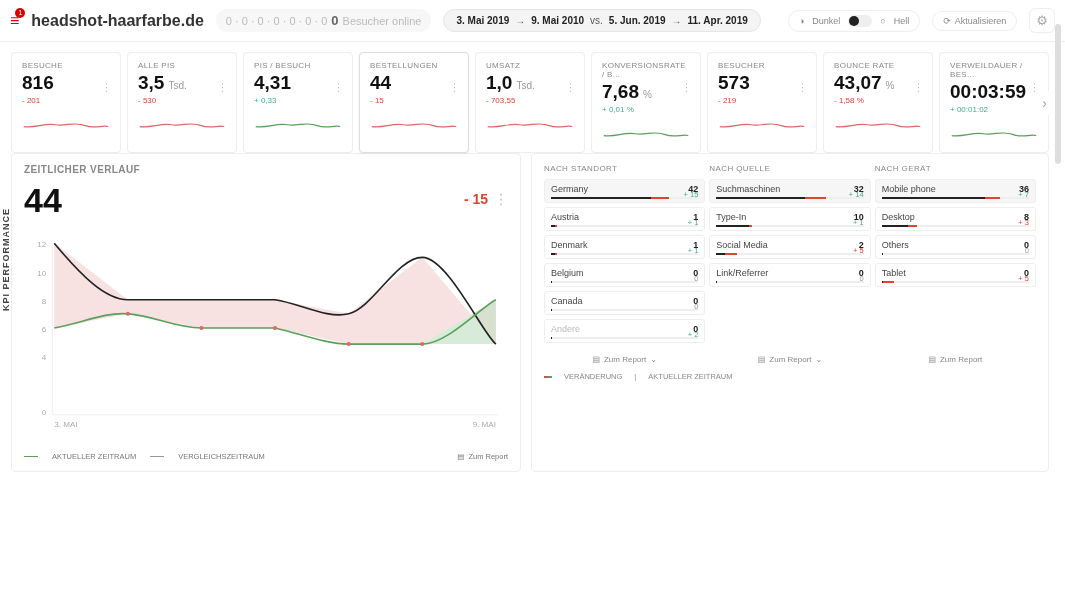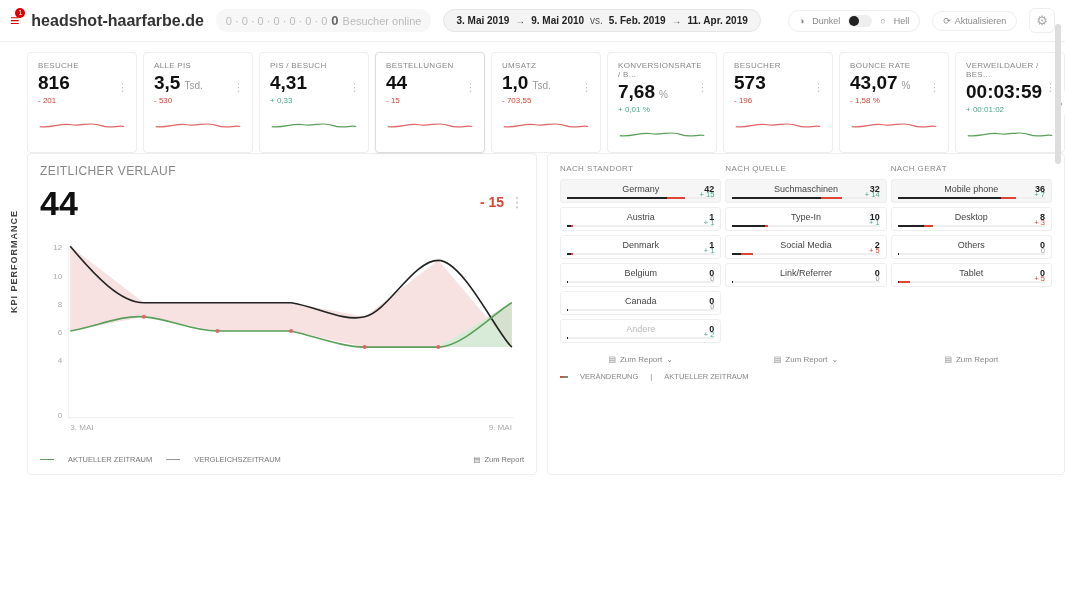--- a/index.html
+++ b/index.html
@@ -15,56 +15,56 @@
 .theme { display:flex; align-items:center; gap:8px; border:1px solid #eee; border-radius:16px; padding:4px 10px; font-size:9px; color:#888; cursor:pointer; }
 .theme .knob { width:24px; height:12px; background:#eee; border-radius:6px; position:relative; }
 .theme .knob::after { content:""; width:10px; height:10px; background:#222; border-radius:50%; position:absolute; left:1px; top:1px; }
 .refresh { display:flex; align-items:center; gap:4px; border:1px solid #eee; border-radius:16px; padding:4px 10px; font-size:9px; color:#888; cursor:pointer; }
 .gear { color:#aaa; font-size:13px; cursor:pointer; border:1px solid #eee; border-radius:6px; padding:4px 6px; }
 
 .page { display:flex; }
 .sidetab { width:28px; display:flex; align-items:center; justify-content:center; }
 .sidetab span { writing-mode: vertical-rl; transform: rotate(180deg); font-size:9px; letter-spacing:1px; color:#444; font-weight:600; }
 
-.content { flex:1; padding:10px 0 6px 0; }
+.content { flex:1; padding:10px 16px 6px 0; }
 .kpis { display:flex; gap:6px; position:relative; }
 .kpi { flex:1 0 110px; min-width:110px; background:#fff; border:1px solid #eee; border-radius:4px; padding:8px 10px 4px; position:relative; cursor:pointer; }
 .kpi.active { border:1px solid #ddd; box-shadow:0 1px 3px rgba(0,0,0,0.06); }
 .kpi .lbl { font-size:8px; letter-spacing:0.3px; color:#888; text-transform:uppercase; }
 .kpi .val { font-size:19px; font-weight:700; color:#111; margin-top:2px; display:flex; align-items:baseline; gap:4px; }
 .kpi .val .unit { font-size:10px; font-weight:400; color:#999; }
 .kpi .delta { font-size:8px; margin-top:2px; }
 .kpi .delta.neg { color:#d43; }
 .kpi .delta.pos { color:#4a8; }
 .kpi .dots { position:absolute; right:8px; top:28px; color:#bbb; font-size:11px; }
 .kpi svg.spark { width:100%; height:28px; margin-top:4px; }
 .scroll-right { position:absolute; right:-2px; top:50%; transform:translateY(-50%); font-size:14px; color:#aaa; cursor:pointer; background:#fff; padding:4px; }
 
 .details-head { font-size:10px; color:#555; padding:10px 2px 8px; }
 
 .panels { display:flex; gap:10px; }
 .panel { border:1px solid #eee; border-radius:4px; padding:10px 12px; }
 .panel.left { flex: 0 0 510px; }
 .panel.right { flex:1; }
-.panel .ptitle { font-size:12px; letter-spacing:0.4px; color:#888; text-transform:uppercase; margin-bottom:6px; }
+.panel .ptitle { font-size:10px; letter-spacing:0.4px; color:#888; text-transform:uppercase; margin-bottom:6px;font-weight:bold; }
 
 .bignum { font-size:34px; font-weight:700; color:#111; }
 .bigdelta { font-size:14px; color:#d43; font-weight:600; float:right; margin-top:10px; }
 .bigdelta .dots { color:#bbb; font-weight:400; margin-left:6px; }
 
 .chart { width:100%; height:220px; margin-top:4px; }
 .legend { display:flex; align-items:center; gap:14px; font-size:7.5px; color:#777; margin-top:6px; }
 .legend .dash { width:14px; height:0; border-top:1px solid #999; display:inline-block; }
 .legend .dash.g { border-color:#5a9f5a; }
 .legend .report { margin-left:auto; display:flex; align-items:center; gap:4px; cursor:pointer; }
 
 .cols3 { display:flex; gap:4px; }
 .col { flex:1; display:flex; flex-direction:column; }
 .col .ctitle { font-size:8px; letter-spacing:0.4px; color:#888; text-transform:uppercase; margin-bottom:6px; }
-.row { border:1px solid #eee; border-radius:3px; padding:4px 6px 3px; margin-bottom:4px; background:#fff; position:relative; cursor:pointer; font-size:9px;text-align:center; }
+.row { border:1px solid #eee; border-radius:3px; padding:4px 6px 3px; margin-bottom:4px; background:#fff; position:relative; cursor:pointer; font-size:9px; }
 .row.active { background:#f6f6f6; }
 .row .rname { color:#444; }
 .row .rval { position:absolute; right:6px; top:4px; font-weight:700; color:#222; }
 .row .rdelta { position:absolute; right:6px; bottom:3px; font-size:7.5px; }
 .row .rdelta.pos { color:#4a8; }
 .row .rdelta.neg { color:#d43; }
 .row .rdelta.zero { color:#999; }
 .row .bar { height:2px; margin-top:3px; background:linear-gradient(to right,#222 0,#222 var(--b,40%),#d43 var(--b,40%),#d43 var(--r,40%),#eee var(--r,40%),#eee 100%); }
 .row.muted .rname { color:#bbb; }
 .col .report { margin-top:auto; font-size:8px; color:#888; display:flex; align-items:center; gap:4px; justify-content:center; padding:8px 0 0; cursor:pointer; }
@@ -81,21 +81,21 @@
   <div class="hamburger">≡<span class="badge">1</span></div>
   <div class="brand">headshot-haarfarbe.de</div>
   <div class="digits">
     <span>0 · 0 · 0 · 0 · 0 · 0 · 0</span>
     <b>0</b>
     <span>Besucher online</span>
   </div>
   <div class="dates">
     <b>3. Mai 2019</b> → <b>9. Mai 2010</b>
     <span>vs.</span>
-    <b>5. Feb. 2019</b> → <b>11. Apr. 2019</b>
+    <b>5. Jun. 2019</b> → <b>11. Apr. 2019</b>
   </div>
   <div style="flex:1"></div>
   <div class="theme">
     <span>◑</span>
       <span>Dunkel</span>
     <span class="knob"></span>
     <span>○</span>
       <span>Hell</span>
   </div>
   <div class="refresh">
@@ -149,21 +149,21 @@
           </svg></div>
         <div class="kpi"><div class="lbl">KONVERSIONSRATE / B...</div>
   <div class="val">7,68<span class="unit">%</span></div>
   <div class="delta pos">+ 0,01 %</div>
   <div class="dots">⋮</div>
   <svg class="spark" viewBox="0 0 100 24">
             <path d="M2 16 C15 18 25 12 38 14 C50 16 60 10 72 15 C82 19 92 14 98 16" fill="none" stroke="#5a9f5a" stroke-width="1.4"></path>
           </svg></div>
         <div class="kpi"><div class="lbl">BESUCHER</div>
   <div class="val">573<span class="unit"></span></div>
-  <div class="delta neg">- 196</div>
+  <div class="delta neg">- 219</div>
   <div class="dots">⋮</div>
   <svg class="spark" viewBox="0 0 100 24">
             <path d="M2 16 C15 18 25 12 38 14 C50 16 60 10 72 15 C82 19 92 14 98 16" fill="none" stroke="#d66" stroke-width="1.4"></path>
           </svg></div>
         <div class="kpi"><div class="lbl">BOUNCE RATE</div>
   <div class="val">43,07<span class="unit">%</span></div>
   <div class="delta neg">- 1,58 %</div>
   <div class="dots">⋮</div>
   <svg class="spark" viewBox="0 0 100 24">
             <path d="M2 16 C15 18 25 12 38 14 C50 16 60 10 72 15 C82 19 92 14 98 16" fill="none" stroke="#d66" stroke-width="1.4"></path>

